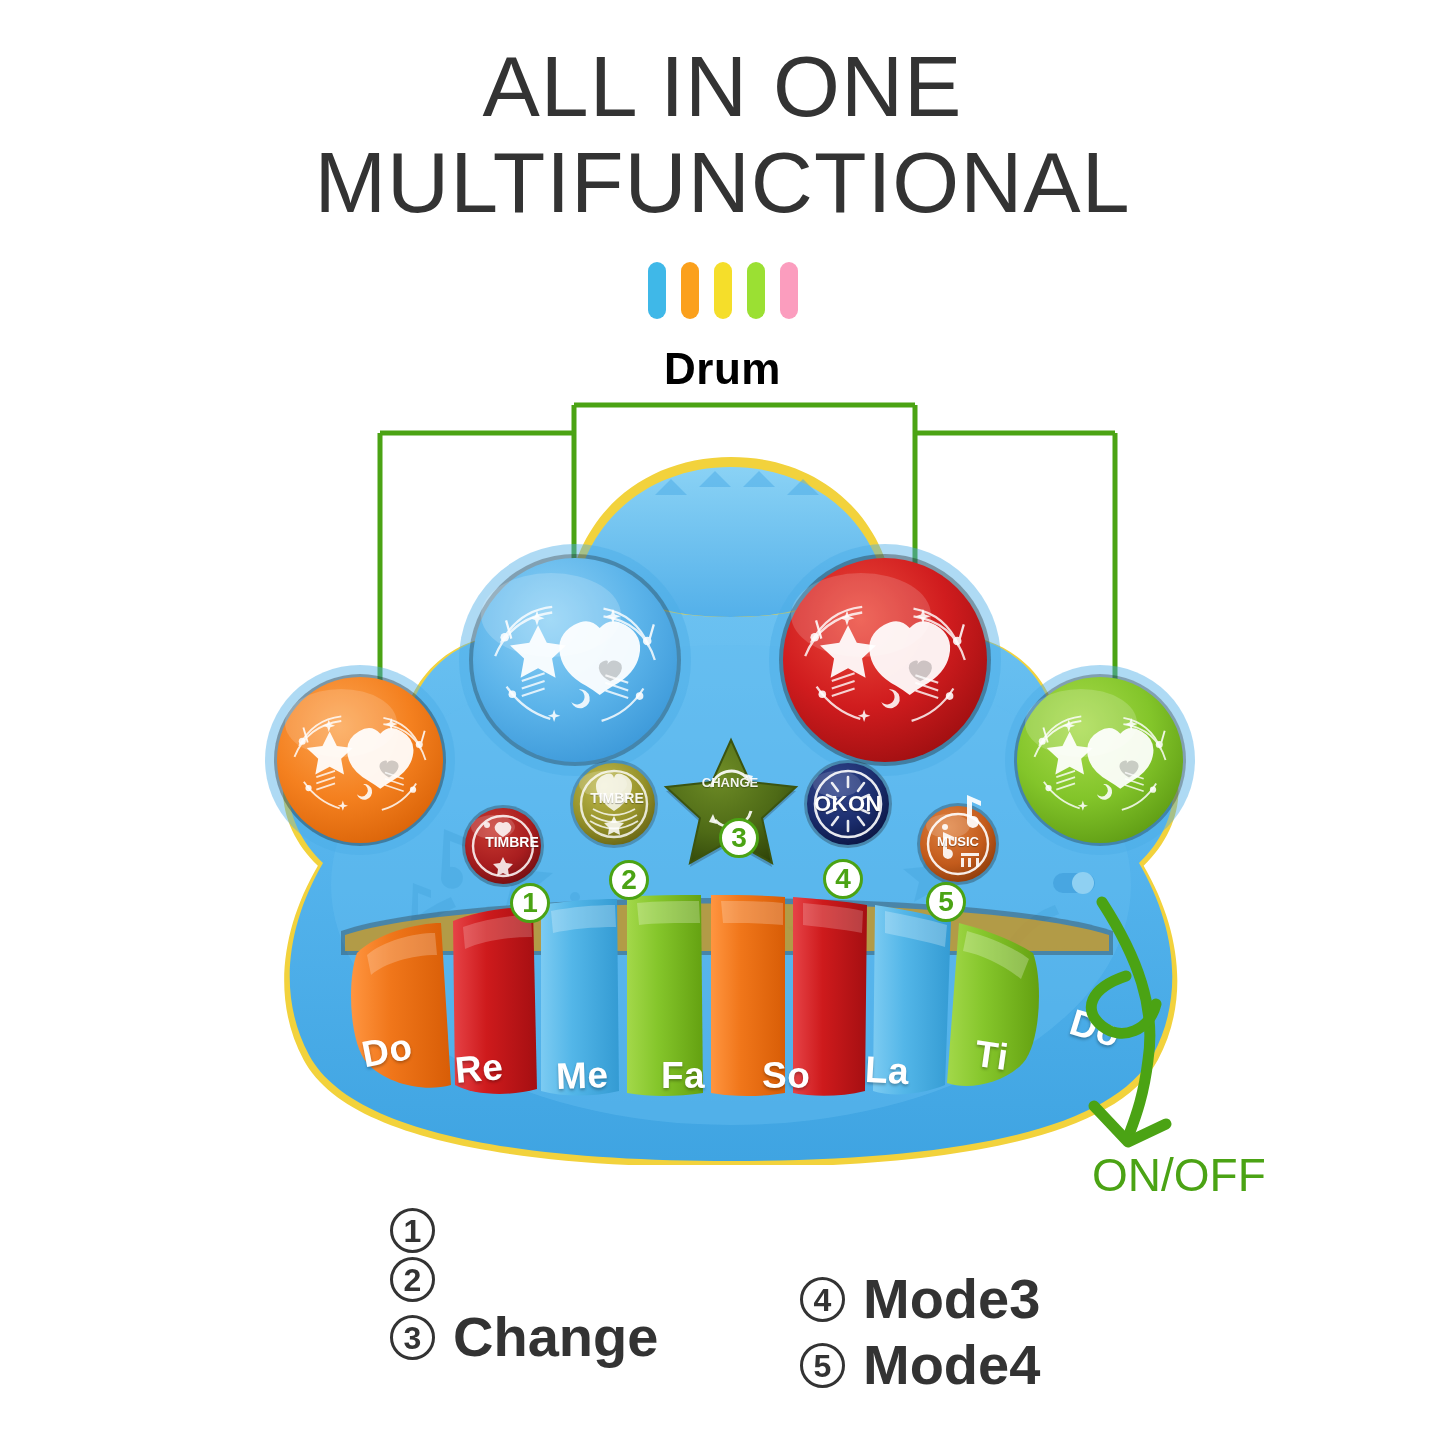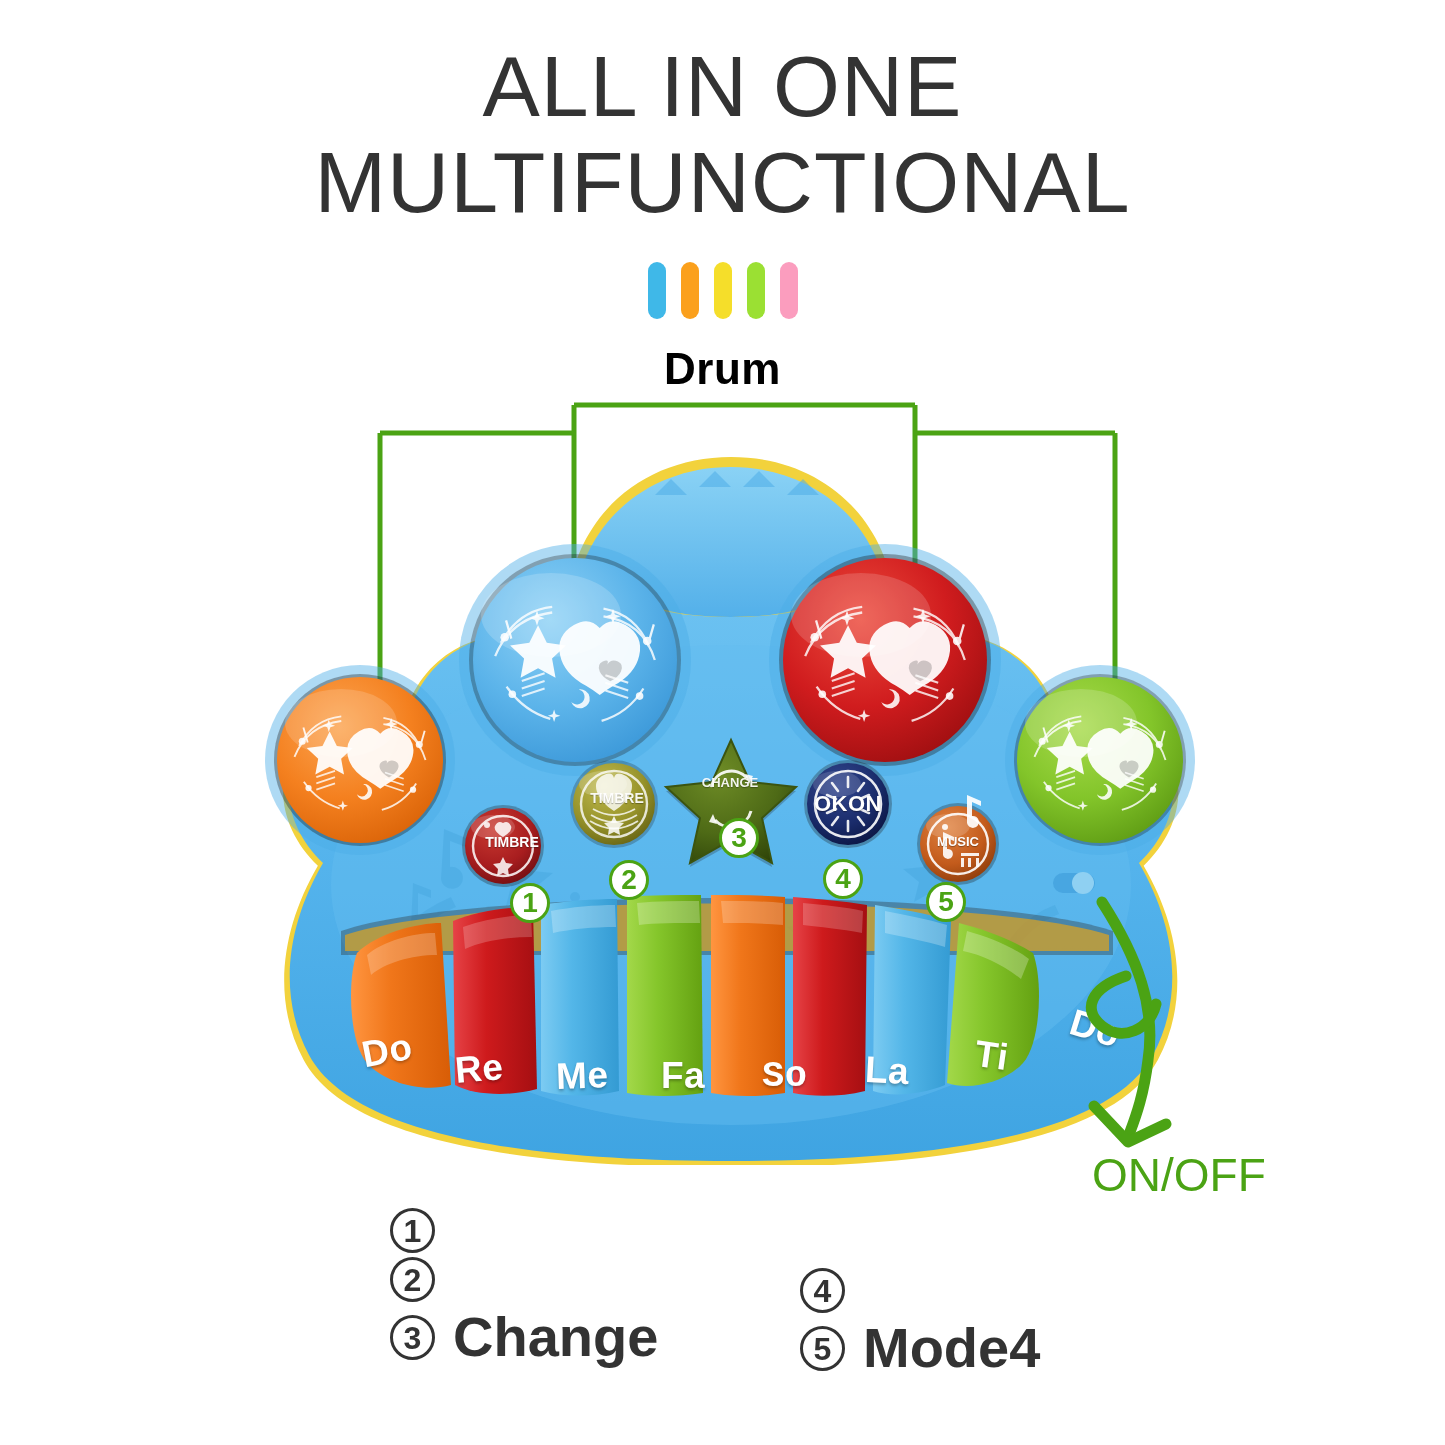--- a/index.html
+++ b/index.html
@@ -529,21 +529,21 @@
 <div class="btn-text" style="left:455px; top:834px; width:114px; font-size:14px;">TIMBRE</div>
 <div class="btn-text" style="left:555px; top:790px; width:124px; font-size:14px; opacity:.92;">TIMBRE</div>
 <div class="btn-text" style="left:675px; top:775px; width:110px; font-size:13px; opacity:.92;">CHANGE</div>
 <div class="btn-text" style="left:790px; top:791px; width:116px; font-size:22px; letter-spacing:.5px;">OKON</div>
 <div class="btn-text" style="left:902px; top:834px; width:112px; font-size:13px;">MUSIC</div>
 
 <div class="key-label" style="left:362px; top:1030px; transform:rotate(-11deg);">Do</div>
 <div class="key-label" style="left:455px; top:1048px; transform:rotate(-5deg);">Re</div>
 <div class="key-label" style="left:556px; top:1055px; transform:rotate(-2deg);">Me</div>
 <div class="key-label" style="left:661px; top:1055px;text-align:right;">Fa</div>
-<div class="key-label" style="left:762px; top:1055px;font-family:Liberation Mono, monospace;">So</div>
+<div class="key-label" style="left:762px; top:1055px;">So</div>
 <div class="key-label" style="left:865px; top:1050px; transform:rotate(3deg);">La</div>
 <div class="key-label" style="left:975px; top:1035px; transform:rotate(8deg);">Ti</div>
 <div class="key-label" style="left:1070px; top:1008px; transform:rotate(17deg);">Do</div>
 
 <div class="badge" style="left:510px; top:883px;">1</div>
 <div class="badge" style="left:609px; top:860px;">2</div>
 <div class="badge" style="left:719px; top:818px;">3</div>
 <div class="badge" style="left:823px; top:859px;">4</div>
 <div class="badge" style="left:926px; top:882px;">5</div>
 
@@ -565,19 +565,20 @@
       <div class="legend-num">2</div>
     </div>
     <div class="legend-row">
       <div class="legend-num">3</div>
       <div class="legend-text">Change</div>
     </div>
   </div>
   <div class="legend-col" id="legend-right">
     <div class="legend-row">
       <div class="legend-num">4</div>
+      <div class="legend-text">Mode3</div>
     </div>
     <div class="legend-row">
       <div class="legend-num">5</div>
       <div class="legend-text">Mode4</div>
     </div>
   </div>
 </div>
 
 </body></html>

